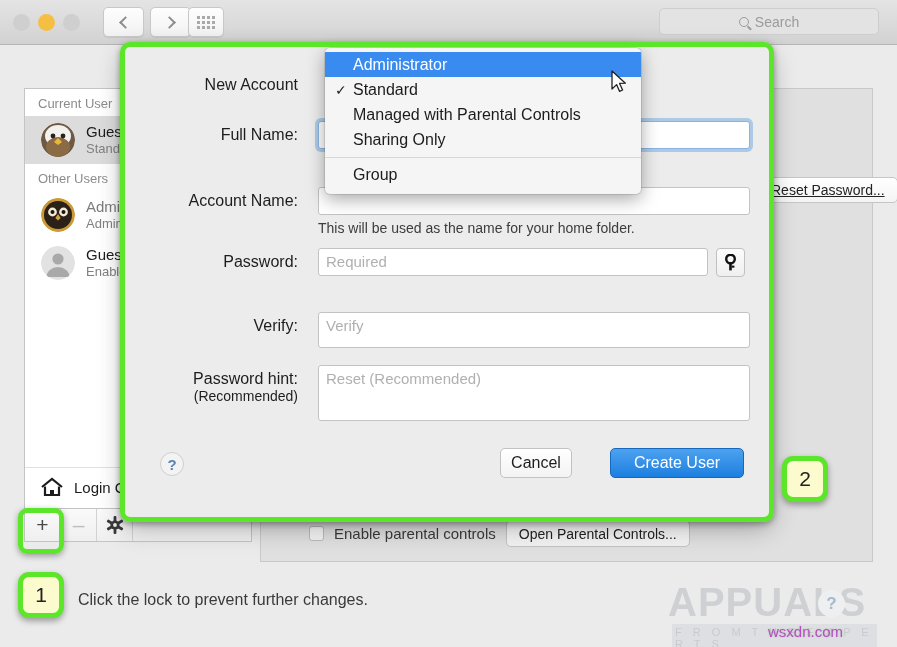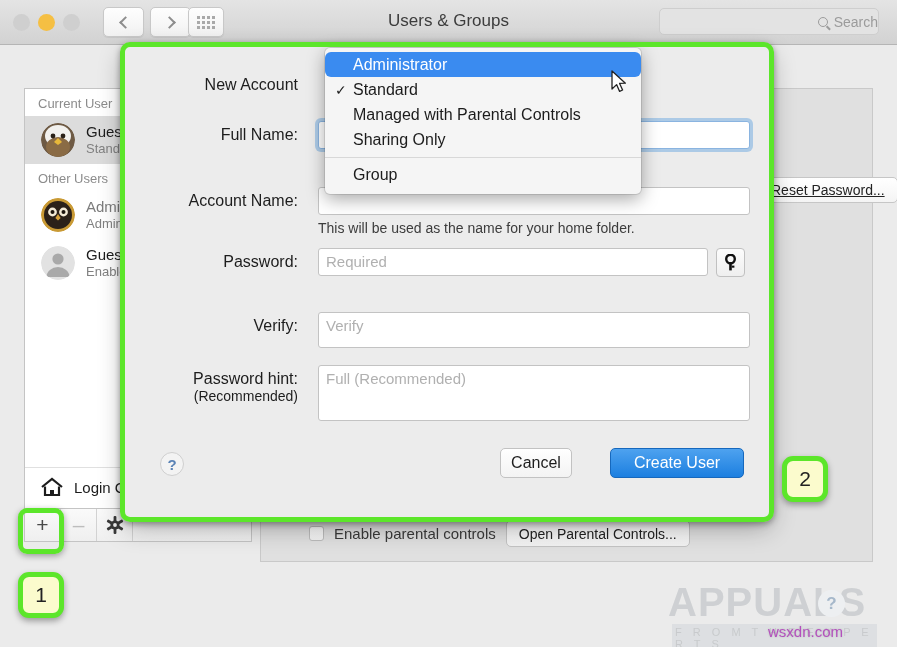--- a/index.html
+++ b/index.html
@@ -48,21 +48,21 @@
   .griddots { display: grid; grid-template-columns: repeat(4,3px); gap: 2px; }
   .griddots i { width: 3px; height: 3px; background: #a9a9a9; display: block; }
 
   .wintitle {
     position: absolute; left: 0; top: 11px; width: 897px; text-align: center;
     font-size: 17px; color: #3c3c3c;
   }
   .searchbox {
     position: absolute; right: 18px; top: 8px; width: 220px; height: 27px;
     background: #e3e3e3; border: 1px solid #cecece; border-radius: 5px;
-    display: flex; align-items: center; justify-content: flex-end; gap: 6px;
+    display: flex; align-items: center; justify-content: center; gap: 6px;
   }
   .mag {
     width: 10px; height: 10px; border: 1.6px solid #9c9c9c; border-radius: 50%;
     position: relative;
   }
   .mag::after {
     content:""; position:absolute; right:-4px; bottom:-3px;
     width: 5px; height: 1.6px; background: #9c9c9c; transform: rotate(45deg);
   }
   .searchph { font-size: 14px; color: #9b9b9b; }
@@ -184,21 +184,21 @@
   
   .popup {
     position: absolute; left: 325px; top: 48px; width: 316px; height: 146px;
     background: #f5f5f5; border-radius: 5px;
     box-shadow: 0 5px 18px rgba(0,0,0,.35), 0 0 0 1px rgba(0,0,0,.10);
     overflow: hidden;
     padding-top: 4px;
   }
   .mi {
     height: 25px; display: flex; align-items: center;
-    font-size: 16px; color: #1c1c1c; padding-left: 10px; border-radius: 6px;
+    font-size: 16px; color: #1c1c1c; padding-left: 10px;
   }
   .mi .tick { width: 18px; font-size: 14px; color: #1c1c1c; }
   .mi.hl { background: #3a8bf0; color: #fff; }
   .mi.hl .tick { color: #fff; }
   .mi-sep { height: 1px; background: #d8d8d8; margin: 5px 0 4px 0; }
 
   .cursor { position: absolute; left: 611px; top: 70px; width: 16px; height: 24px; }
 
   
   .greenring {
@@ -266,21 +266,20 @@
             <i></i>
             <i></i>
             <i></i>
             <i></i>
             <i></i>
             <i></i>
             <i></i>
             <i></i>
         </span>
       </div>
-      <div class="wintitle">Users &amp; Groups</div>
       <div class="searchbox">
         <span class="mag"></span>
         <span class="searchph">Search</span>
       </div>
     </div>
 
     <div class="content">
 
       <div class="right-panel">
         <div class="resetpw">Reset Password...</div>
@@ -364,20 +363,21 @@
               <rect x="7.6" y="0" width="2.8" height="18" rx="1"></rect>
               <rect x="7.6" y="0" width="2.8" height="18" rx="1" transform="rotate(60 9 9)"></rect>
               <rect x="7.6" y="0" width="2.8" height="18" rx="1" transform="rotate(120 9 9)"></rect>
             </g>
             <circle cx="9" cy="9" r="1.9" fill="#f0f0f0"></circle>
           </svg>
         </div>
         <div class="tb-rest"></div>
       </div>
 
+      <div class="lockline">Click the lock to prevent further changes.</div>
     </div>
 
     <div class="dialog">
 
       <div class="frm-row" style="left:0;top:80px;width:174px;justify-content:flex-end;">
         <span class="frm-label">Full Name:</span>
       </div>
 
       <div class="frm-row" style="left:0;top:30px;width:174px;justify-content:flex-end;">
         <span class="frm-label">New Account</span>
@@ -413,21 +413,21 @@
       </div>
       <div class="txt" style="position:absolute;left:194px;top:266px;width:432px;height:36px;">
         <span class="ph">Verify</span>
       </div>
 
       <div class="frm-row" style="left:0;top:324px;width:174px;flex-direction:column;align-items:flex-end;">
         <span class="frm-label">Password hint:</span>
         <span class="frm-sublabel">(Recommended)</span>
       </div>
       <div class="txt" style="position:absolute;left:194px;top:319px;width:432px;height:56px;">
-        <span class="ph">Full (Recommended)</span>
+        <span class="ph">Reset (Recommended)</span>
       </div>
 
       <div class="helpcircle" style="left:36px;top:406px;">?</div>
 
       <div class="btn plain" style="position:absolute;left:376px;top:402px;width:72px;">Cancel</div>
       <div class="btn primary" style="position:absolute;left:486px;top:402px;width:134px;">Create User</div>
     </div>
 
     <div class="popup">
       <div class="mi hl">

